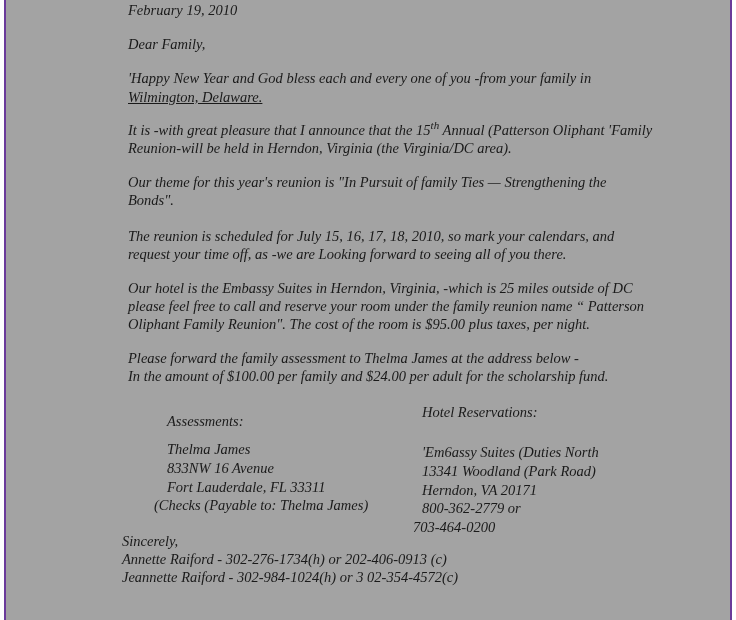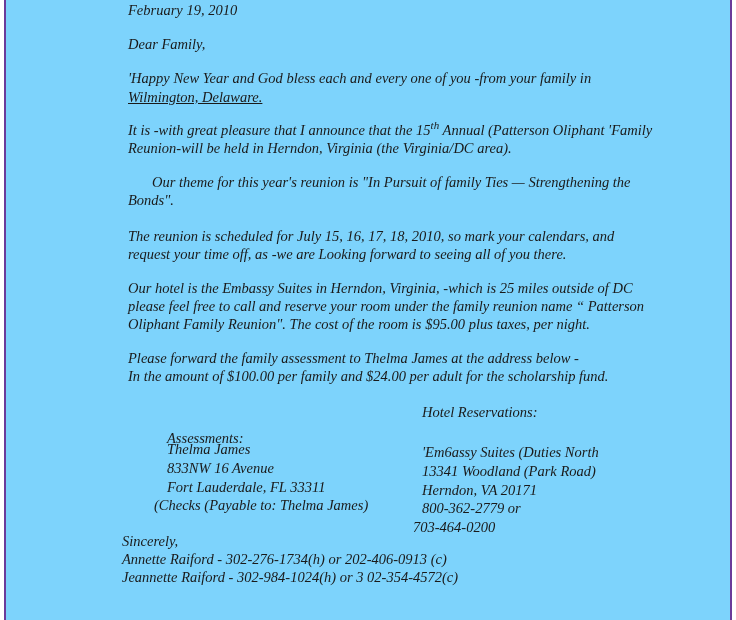--- a/index.html
+++ b/index.html
@@ -17,21 +17,21 @@
       color: #1a1a1a;
     }
     .page {
       position: absolute;
       left: 4px;
       top: 0;
       width: 724px;
       height: 620px;
       border-left: 2px solid #6a3a9a;
       border-right: 2px solid #6a3a9a;
-      background: #7dd3fc;
+      background: #a3a3a3;
     }
     .line {
       position: absolute;
       white-space: nowrap;
       font-size: 14.5px;
       line-height: 17px;
     }
     sup { font-size: 11px; vertical-align: super; line-height: 0; }
   </style>
 </head>
@@ -46,42 +46,42 @@
     <div class="line" style="left:122px;top:70px;">'Happy New Year and God bless each and every one of you -from your family in</div>
     <div class="line" style="left:122px;top:89px;text-decoration:underline;">Wilmington, Delaware.</div>
   </div>
 
   <div>
     <div class="line" style="left:122px;top:122px;"><span>It is -with great pleasure that I announce that the 15</span><sup>th</sup><span> Annual (Patterson Oliphant 'Family</span></div>
     <div class="line" style="left:122px;top:140px;">Reunion-will be held in Herndon, Virginia (the Virginia/DC area).</div>
   </div>
 
   <div>
-    <div class="line" style="left:122px;top:174px;margin-left:24px;">Our theme for this year's reunion is "In Pursuit of family Ties — Strengthening the</div>
+    <div class="line" style="left:122px;top:174px;">Our theme for this year's reunion is "In Pursuit of family Ties — Strengthening the</div>
     <div class="line" style="left:122px;top:192px;">Bonds".</div>
   </div>
 
   <div>
     <div class="line" style="left:122px;top:228px;">The reunion is scheduled for July 15, 16, 17, 18, 2010, so mark your calendars, and</div>
     <div class="line" style="left:122px;top:246px;">request your time off, as -we are Looking   forward to seeing all of you there.</div>
   </div>
 
   <div>
     <div class="line" style="left:122px;top:280px;">Our hotel is the Embassy Suites in Herndon, Virginia, -which is 25 miles outside of DC</div>
     <div class="line" style="left:122px;top:298px;">please feel free to call and reserve your room under the family reunion name “ Patterson</div>
     <div class="line" style="left:122px;top:316px;">Oliphant Family Reunion". The cost of the room is $95.00 plus taxes, per night.</div>
   </div>
 
   <div>
     <div class="line" style="left:122px;top:350px;">Please forward the family assessment to Thelma James at the address below -</div>
     <div class="line" style="left:122px;top:368px;">In the amount of $100.00 per family and $24.00 per adult for the scholarship fund.</div>
   </div>
 
   <div>
-    <div class="line" style="left:161px;top:430px;text-align:center;">Assessments:</div>
+    <div class="line" style="left:161px;top:413px;text-align:center;">Assessments:</div>
     <div class="line" style="left:161px;top:441px;">Thelma James</div>
     <div class="line" style="left:161px;top:460px;">833NW 16 Avenue</div>
     <div class="line" style="left:161px;top:479px;">Fort Lauderdale, FL 33311</div>
     <div class="line" style="left:148px;top:497px;">(Checks (Payable to: Thelma James)</div>
   </div>
 
   <div>
     <div class="line" style="left:416px;top:404px;">Hotel Reservations:</div>
     <div class="line" style="left:416px;top:444px;">'Em6assy Suites (Duties North</div>
     <div class="line" style="left:416px;top:463px;">13341 Woodland (Park Road)</div>

